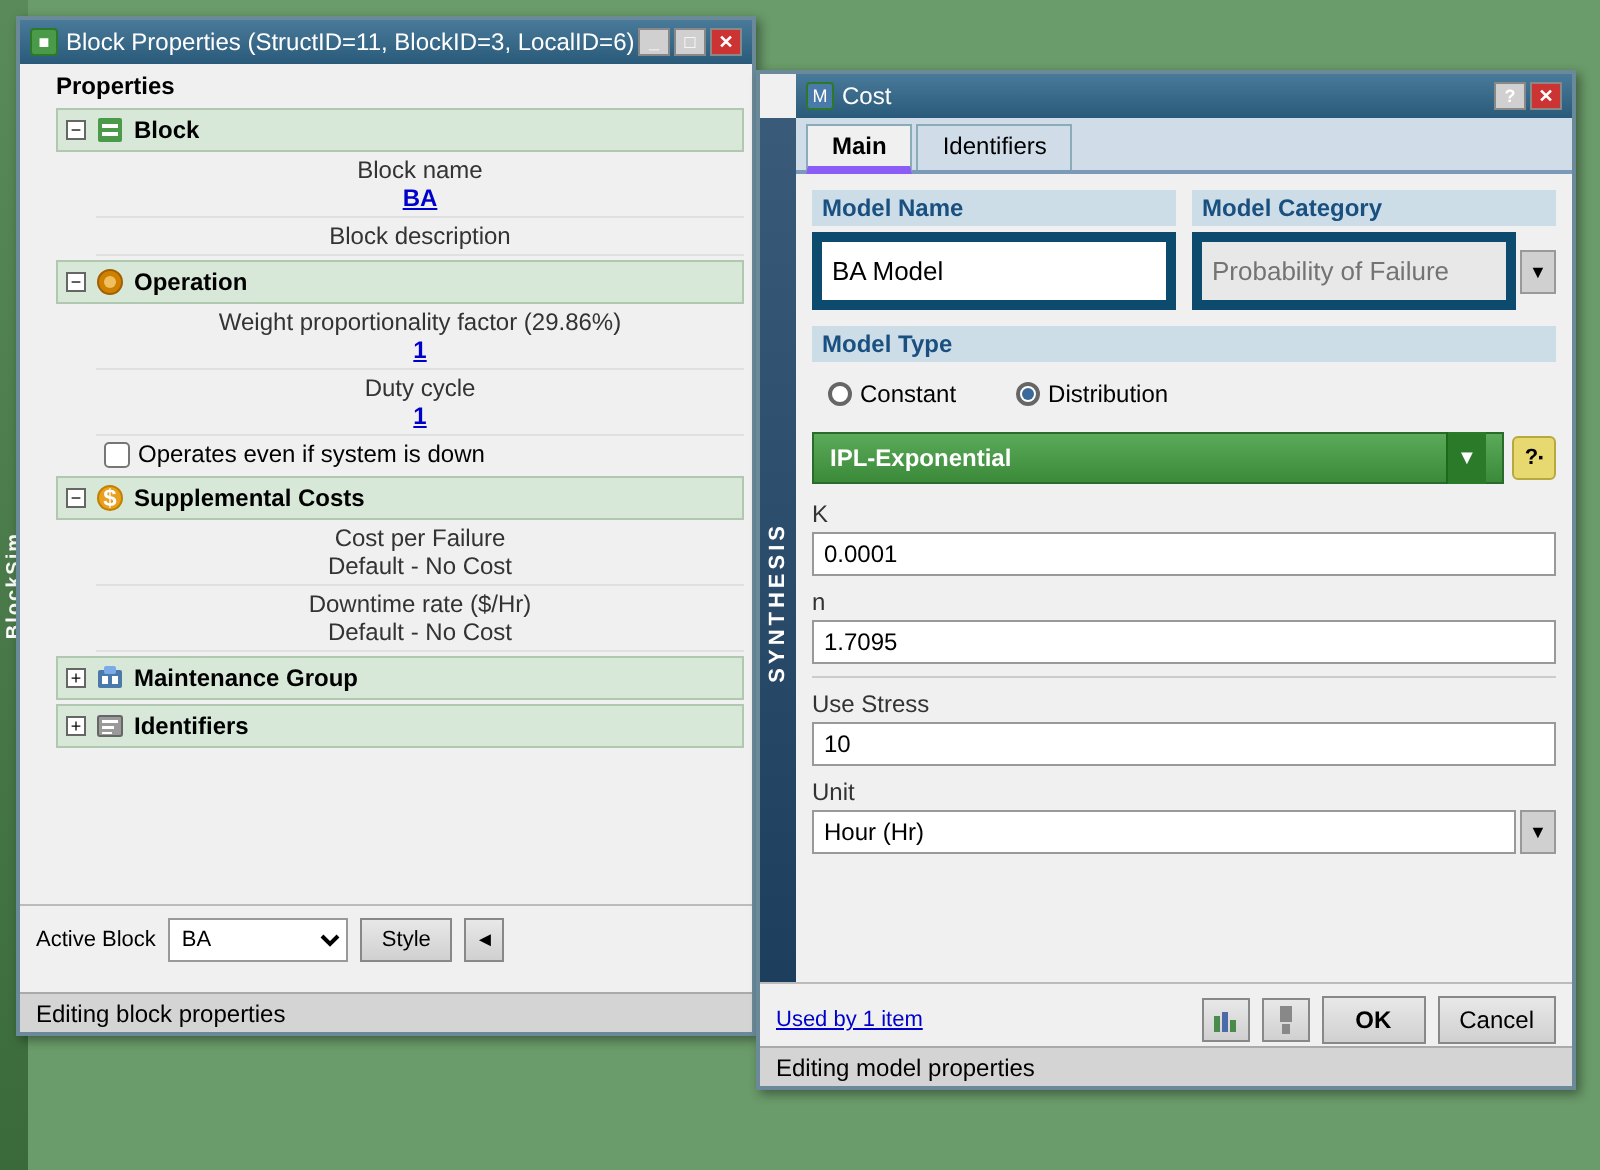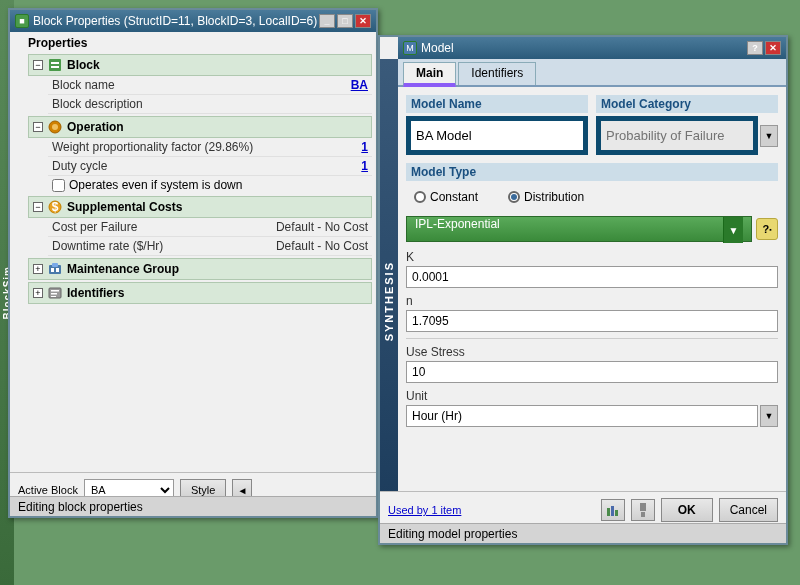--- a/index.html
+++ b/index.html
@@ -83,37 +83,38 @@
       flex-shrink: 0;
     }
     .section-label { font-weight: bold; font-size: 12px; }
 
     .tree-rows { padding-left: 20px; }
     .tree-row {
       display: flex;
       align-items: center;
       padding: 2px 4px;
       border-bottom: 1px solid #e0e0e0;
+      flex-direction: column;
     }
     .tree-row-label { flex: 1; color: #333; }
     .tree-row-value { color: #0000cc; font-weight: bold; cursor: pointer; text-decoration: underline; }
     .tree-row-value-plain { color: #333; }
 
     .checkbox-row {
       display: flex;
       align-items: center;
       gap: 4px;
       padding: 2px 4px;
     }
 
     
     .window-bottom {
       position: absolute;
       bottom: 0; left: 0; right: 0;
-      height: 44px;
+      height: 64px;
       background: #f0f0f0;
       border-top: 1px solid #bbb;
     }
     .active-block-bar {
       display: flex;
       align-items: center;
       gap: 6px;
       padding: 6px 8px;
     }
     .active-block-label { font-size: 11px; }
@@ -295,25 +296,26 @@
       align-items: center;
       gap: 4px;
       margin-bottom: 8px;
     }
     .green-select {
       flex: 1;
       height: 26px;
       background: linear-gradient(to bottom, #5aaa5a, #3a8a3a);
       border: 1px solid #2a6a2a;
       color: white;
-      font-weight: normal;
+      font-weight: bold;
       font-size: 13px;
       padding: 0 8px;
       cursor: pointer;
       display: flex;
+      align-items: center;
       justify-content: space-between;
     }
     .green-select-arrow {
       background: #2a7a2a;
       width: 20px; height: 26px;
       display: flex; align-items: center; justify-content: center;
       color: white;
       font-size: 10px;
       border-left: 1px solid #1a6a1a;
     }
@@ -562,21 +564,21 @@
 <div class="model-window">
 
   <div class="synthesis-banner">
     <span class="synthesis-text">SYNTHESIS</span>
   </div>
 
   <div style="margin-left:18px;">
     <div class="model-titlebar">
       <div class="window-titlebar-left">
         <div class="window-title-icon" style="background:#4a7aaa;">M</div>
-        <span class="window-title-text">Model</span>
+        <span class="window-title-text">Cost</span>
       </div>
       <div class="window-controls">
         <div class="win-btn" style="background:#d0d0d0;">?</div>
         <div class="win-btn win-btn-close">✕</div>
       </div>
     </div>
 
     <div class="tab-bar">
       <div class="tab active">Main</div>
       <div class="tab">Identifiers</div>

